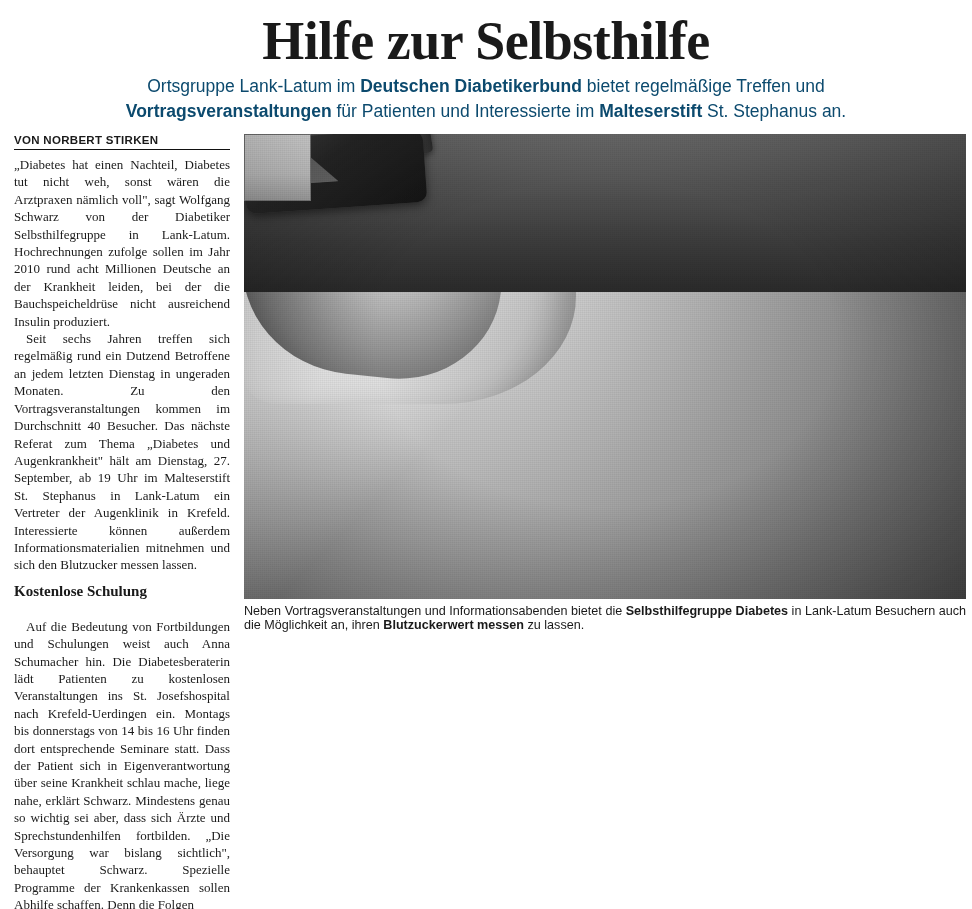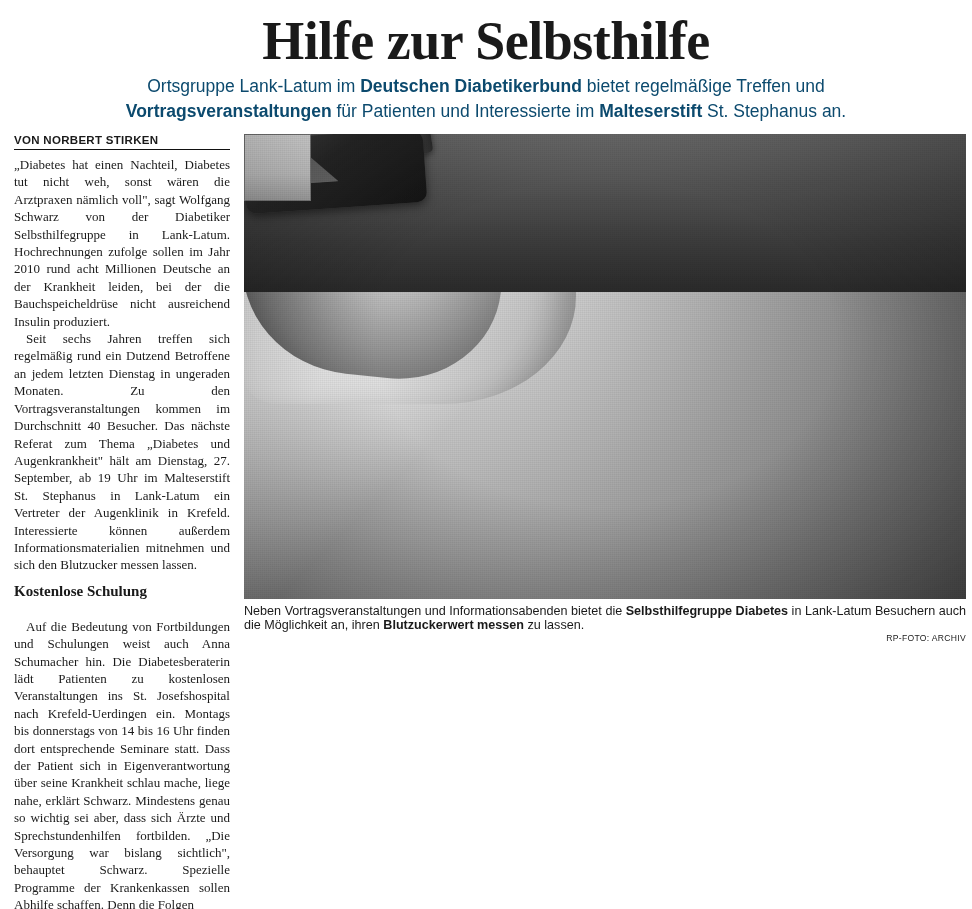--- a/index.html
+++ b/index.html
@@ -246,18 +246,17 @@
         <div class="layer ph-finger"></div>
         <div class="layer ph-watch"></div>
         <div class="layer ph-table"></div>
         <div class="layer ph-lancet"></div>
         <div class="layer ph-meter"></div>
         <div class="layer ph-strip"></div>
         <div class="layer ph-vignette"></div>
         <div class="layer ph-grain"></div>
       </div>
       <div class="caption">Neben Vortragsveranstaltungen und Informationsabenden bietet die <b>Selbsthilfegruppe Diabetes</b> in Lank-Latum Besuchern auch die Möglichkeit an, ihren <b>Blutzuckerwert messen</b> zu lassen.</div>
-      <div class="credit">RP-FOTO: ARCHIV</div>
     </div>
 
   </div>
 
 </div>
 
 </body></html>

